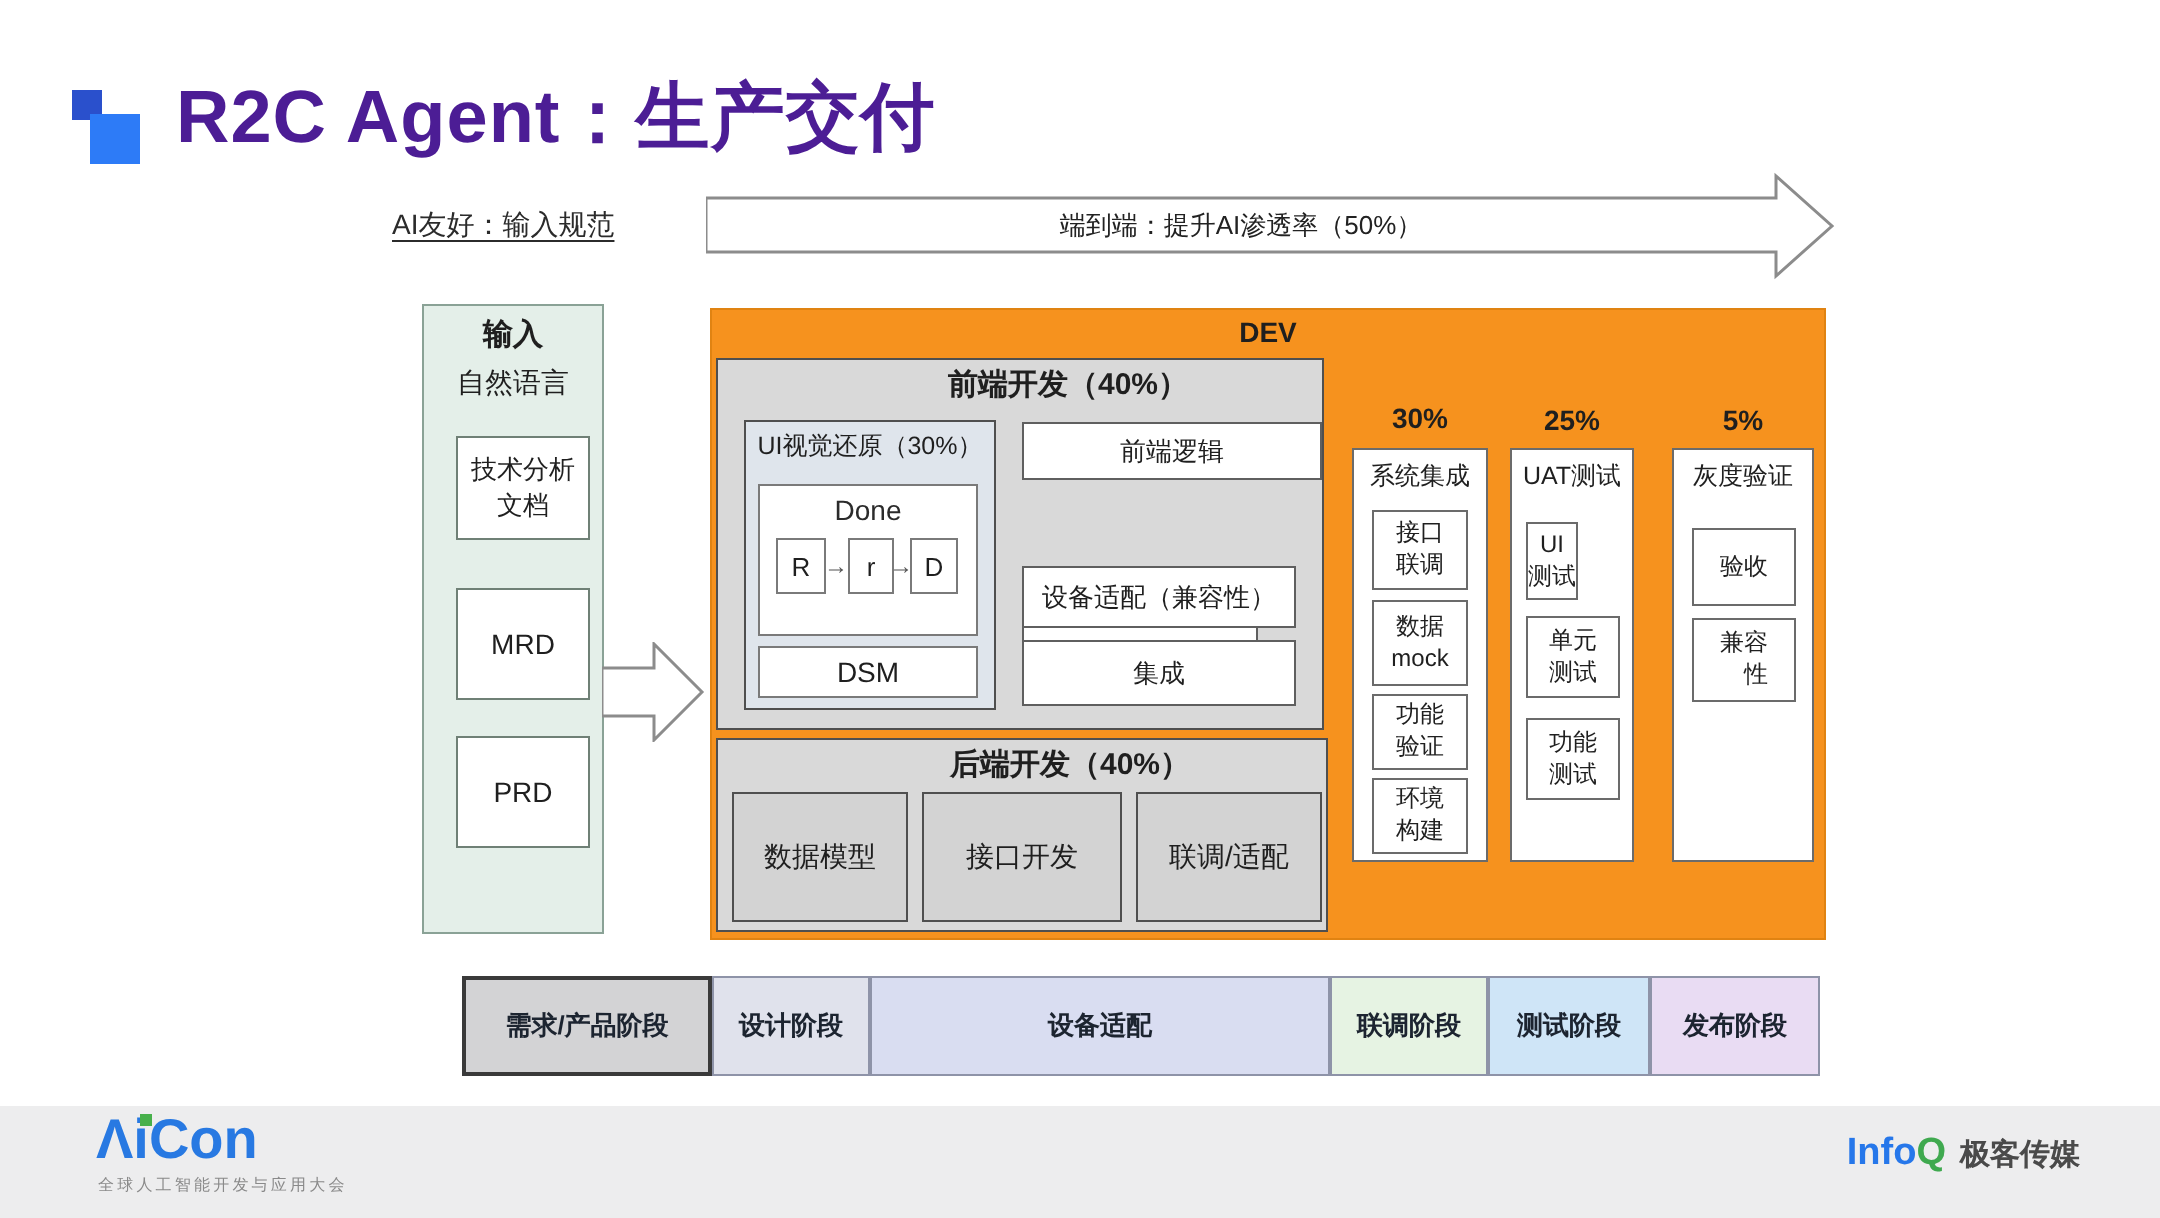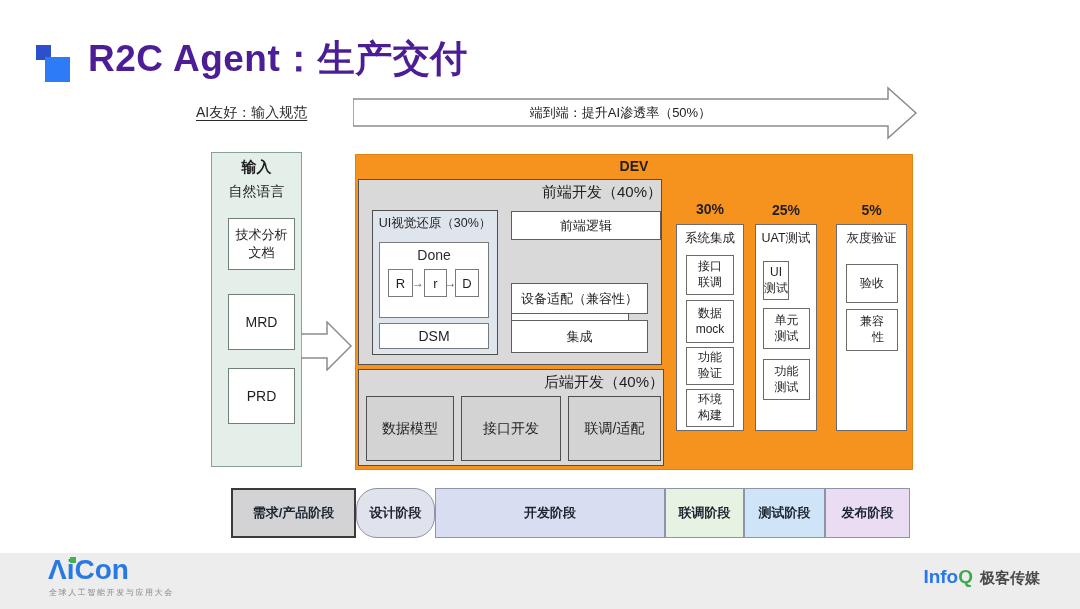--- a/index.html
+++ b/index.html
@@ -16,38 +16,38 @@
   .pre{white-space:pre-line;}
   
   .title{font-size:37px;font-weight:700;color:#4c1d95;letter-spacing:0.5px;}
   .logo-sq{position:absolute;}
   
   .annot{font-size:14px;color:#2b2b2b;text-decoration:underline;text-underline-offset:3px;}
   
   .panel{border:1px solid #4f4f4f;background:#d9d9d9;}
   .wbox{border:1px solid #5f5f5f;background:#ffffff;color:#1f1f1f;}
   .gbox{border:1px solid #4f4f4f;background:#d3d3d3;color:#1f1f1f;}
-  .sec-title{color:#1f1f1f;font-size:15px;font-weight:400;text-align:right;padding-left:48px;}
+  .sec-title{color:#1f1f1f;font-size:15px;font-weight:700;text-align:center;padding-left:48px;}
   .small-title{color:#1f1f1f;font-size:12.5px;font-weight:500;text-align:center;}
   .pct{color:#1f1f1f;font-size:14px;font-weight:700;text-align:center;}
   .step-arrow{color:#555;font-size:12px;}
   
   .input-panel{background:#e4efe9;border:1px solid #8aa296;}
   .input-box{border:1px solid #6f8076;background:#ffffff;color:#1f1f1f;}
   
   .dev{background:#f6921e;border:1px solid #e08312;}
   .dev-label{color:#1f1f1f;font-size:14px;font-weight:700;text-align:center;}
   .uibox{background:#dfe5ec;border:1px solid #4f4f4f;}
   
   .phase-bar{left:231px;top:488px;display:flex;height:50px;align-items:flex-end;}
   .phase-seg{box-sizing:border-box;border:1px solid #8e93a8;height:50px;
     display:flex;align-items:center;justify-content:center;
     font-size:13px;font-weight:600;color:#1c2430;}
   .phase-seg:nth-child(1){width:125px;border:2px solid #3a3a3a;}
-  .phase-seg:nth-child(2){width:79px;border-radius:21px;}
+  .phase-seg:nth-child(2){width:79px;}
   .phase-seg:nth-child(3){width:230px;}
   .phase-seg:nth-child(4){width:79px;}
   .phase-seg:nth-child(5){width:81px;}
   .phase-seg:nth-child(6){width:85px;}
   
   .footer{left:0;top:553px;width:1080px;height:56px;background:#ededee;}
   .aicon-word{font-size:28px;font-weight:800;color:#2879e2;line-height:1;}
   .aicon-tag{font-size:8px;color:#8a8a8a;letter-spacing:1.6px;}
   .infoq-info{font-size:19px;font-weight:800;color:#2677ea;}
   .infoq-q{font-size:19px;font-weight:800;color:#3fa94f;}
@@ -137,21 +137,21 @@
 
   <div class="abs wbox" style="left:836px;top:224px;width:71px;height:207px;border-color:#6b6b6b;"></div>
   <div class="abs small-title" style="left:836px;top:230px;width:71px;">灰度验证</div>
   <div class="abs ctr wbox" style="left:846px;top:264px;width:52px;height:39px;font-size:12px;border-color:#6b6b6b;">验收</div>
   <div class="abs ctr wbox pre" style="left:846px;top:309px;width:52px;height:42px;font-size:12px;line-height:1.3;border-color:#6b6b6b;text-align:right;">兼容
 性</div>
 
   <div class="abs phase-bar">
     <div class="phase-seg" style="background-color: rgb(211, 211, 213);">需求/产品阶段</div>
     <div class="phase-seg" style="background-color: rgb(224, 226, 236);">设计阶段</div>
-    <div class="phase-seg" style="background-color: rgb(217, 221, 241);">开发阶段</div>
+    <div class="phase-seg" style="background-color: rgb(217, 221, 241);">设备适配</div>
     <div class="phase-seg" style="background-color: rgb(230, 243, 227);">联调阶段</div>
     <div class="phase-seg" style="background-color: rgb(207, 229, 247);">测试阶段</div>
     <div class="phase-seg" style="background-color: rgb(233, 220, 243);">发布阶段</div>
   </div>
 
   <div class="abs footer"></div>
   <div class="abs" style="left:48px;top:556px;">
     <div class="aicon-word" style="position:relative;">ΛiCon</div>
     <div class="abs" style="left:22px;top:1px;width:6px;height:6px;background:#47b04b;"></div>
   </div>

